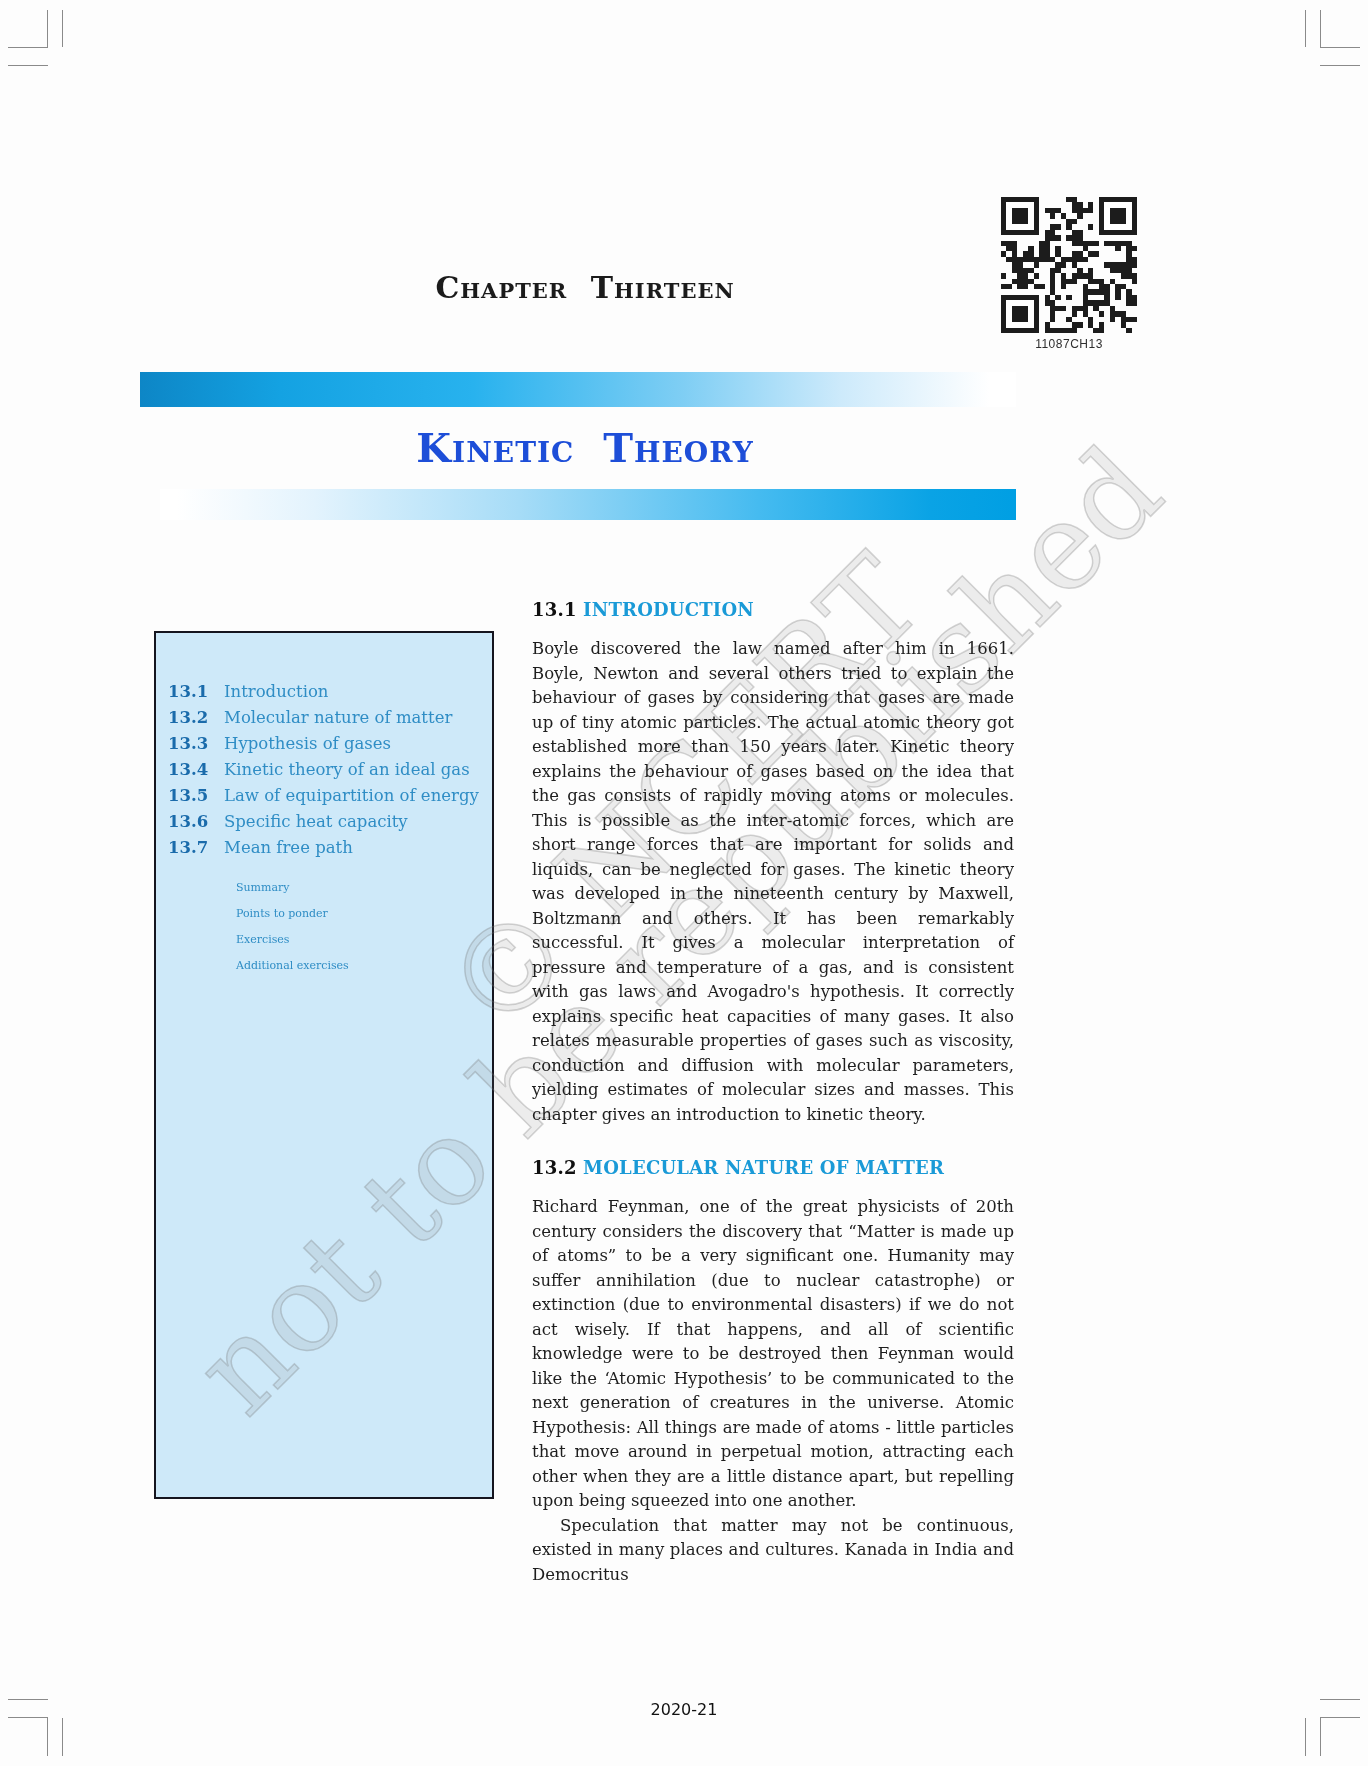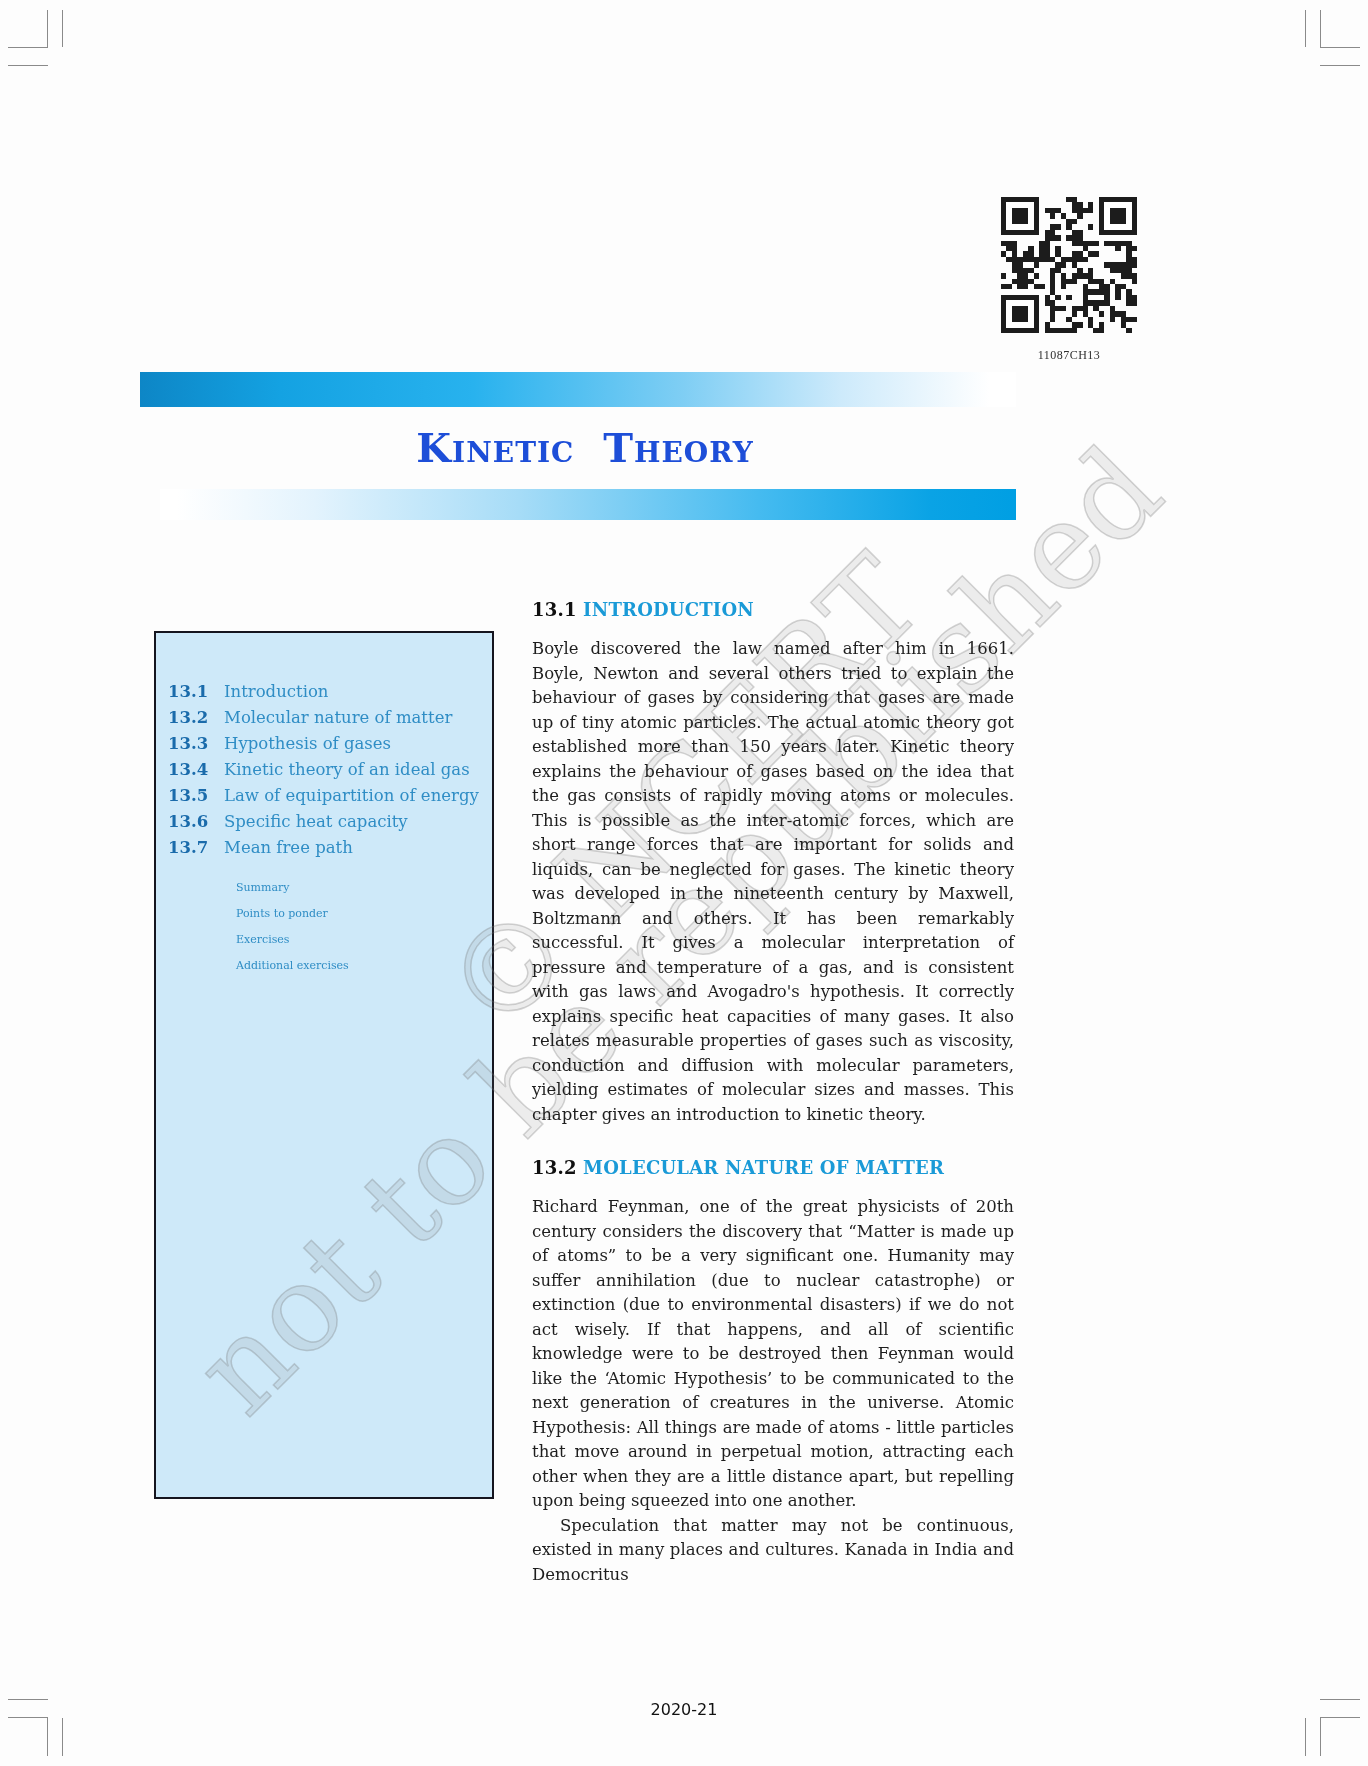--- a/index.html
+++ b/index.html
@@ -19,21 +19,21 @@
 
   
   .bar1{position:absolute;left:140px;top:372px;width:876px;height:35px;z-index:1;
     background:linear-gradient(90deg,#0d86c6 0%,#14a2e2 16%,#28b2ee 38%,#7fcef4 62%,#cdeafb 80%,#ffffff 97%);}
   .bar2{position:absolute;left:160px;top:489px;width:856px;height:31px;z-index:1;
     background:linear-gradient(90deg,#ffffff 2%,#e3f3fd 18%,#a6dcf7 42%,#45bbf0 70%,#0aa3e5 90%,#009fe3 100%);}
 
   
   .qr-block{position:absolute;left:1001px;top:197px;width:136px;text-align:center;z-index:1;}
   .qr-block svg{display:block;width:136px;height:136px;}
-  .qr-label{margin-top:15px;font-family:Liberation Serif, serif;font-size:12px;
+  .qr-label{margin-top:4px;font-family:Liberation Sans, sans-serif;font-size:12px;
     color:#2e2e2e;letter-spacing:0.5px;}
 
   
   .sidebar{position:absolute;left:154px;top:631px;width:340px;height:868px;
     background:#cee9f9;border:2px solid #15151f;box-sizing:border-box;z-index:1;}
   .toc{margin:46px 0 0 12px;font-size:16.5px;}
   .toc-row{display:flex;line-height:26px;}
   .toc-num{width:56px;font-weight:bold;color:#1a6bab;flex:0 0 56px;}
   .toc-label{color:#2f8dc5;}
   .toc-extras{margin:14px 0 0 68px;font-size:11px;line-height:26px;color:#2f8dc5;}
@@ -296,20 +296,21 @@
         <rect x="11" y="24" width="1" height="1"></rect>
         <rect x="12" y="24" width="1" height="1"></rect>
         <rect x="13" y="24" width="1" height="1"></rect>
         <rect x="17" y="24" width="1" height="1"></rect>
         <rect x="18" y="24" width="1" height="1"></rect>
         <rect x="23" y="24" width="1" height="1"></rect>
       </svg>
     <div class="qr-label">11087CH13</div>
   </div>
 
+  <div class="chapter-heading">Chapter Thirteen</div>
 
   <div class="bar1"></div>
 
   <div class="main-title">Kinetic Theory</div>
 
   <div class="bar2"></div>
 
   <div class="sidebar">
     <div class="toc">
       <div class="toc-row">

